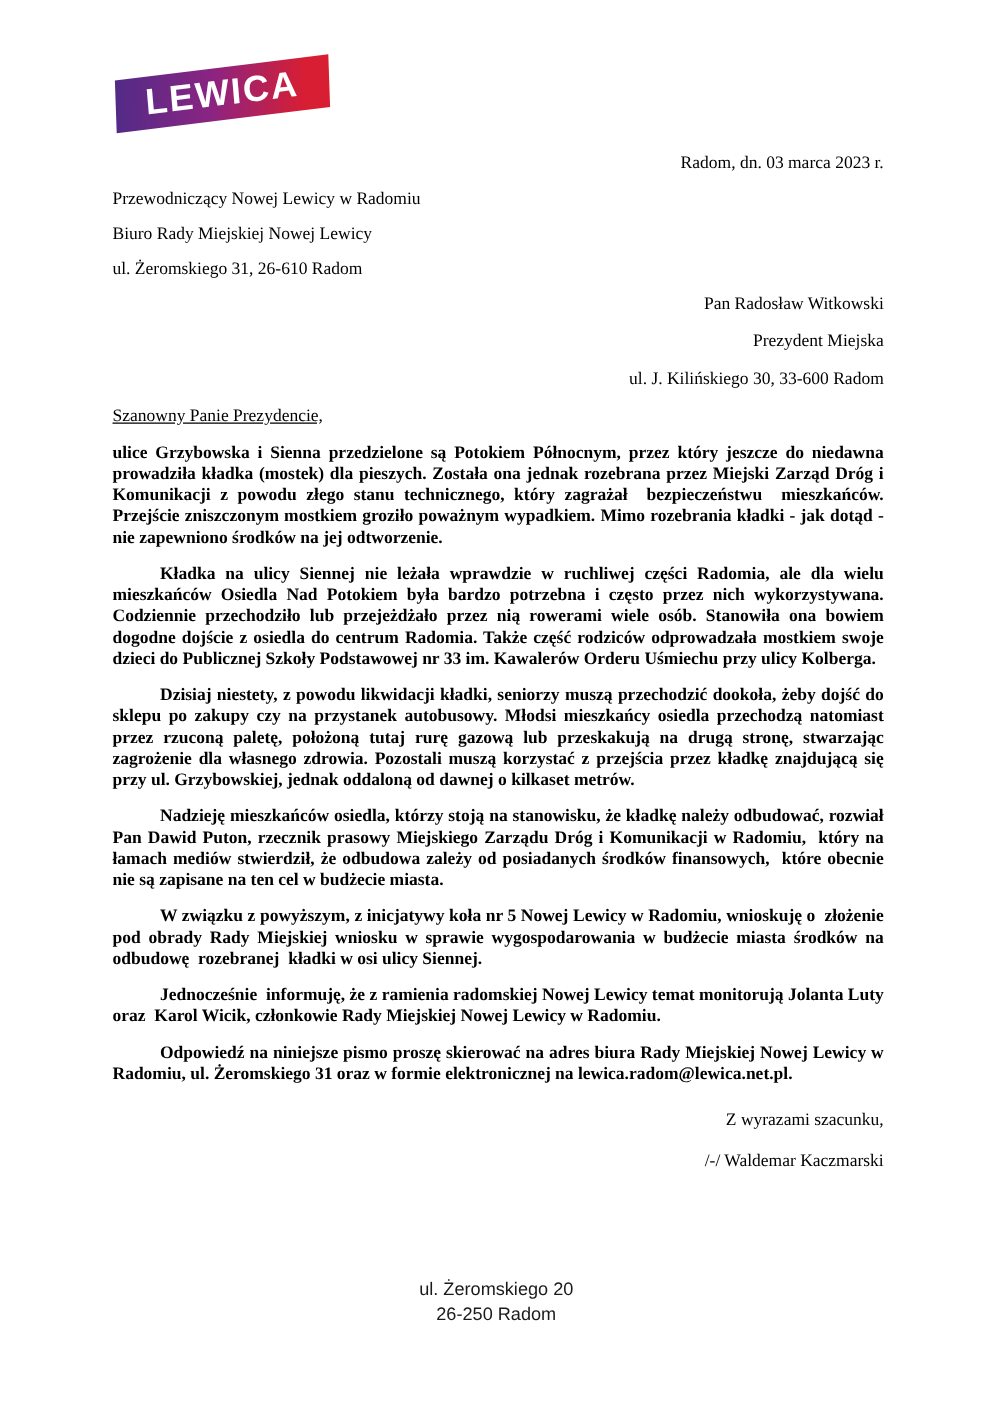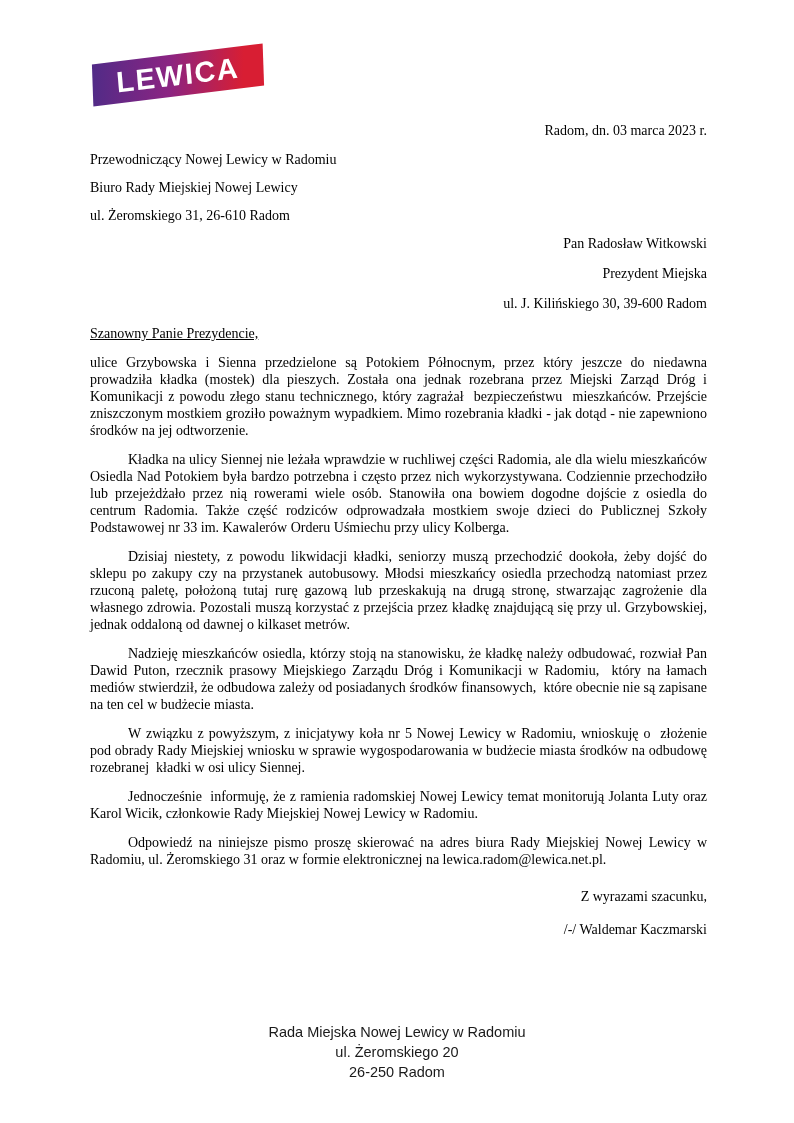--- a/index.html
+++ b/index.html
@@ -41,21 +41,21 @@
   .date-line { text-align: right; margin-top: 4px; line-height: 17px; }
   
   .sender { margin-top: 12px; }
   .sender p { margin: 0 0 11px 0; line-height: 17px; }
   
   .recipient { text-align: right; }
   .recipient p { margin: 0 0 13px 0; line-height: 17px; }
   
   .salutation { margin: 6px 0 0 0; line-height: 17px; text-decoration: underline; }
   
-  .letter-body { margin-top: 12px; }
+  .letter-body { margin-top: 12px; font-weight: bold; }
   .para {
     margin: 0 0 12px 0;
     text-align: justify;
     line-height: 17px;
     white-space: pre-wrap;
   }
   .para.indent { text-indent: 38px; }
   
   .closing { text-align: right; margin-top: 20px; }
   .closing p { margin: 0 0 16px 0; line-height: 17px; }
@@ -86,39 +86,38 @@
 
   <div class="sender">
     <p>Przewodniczący Nowej Lewicy w Radomiu</p>
     <p>Biuro Rady Miejskiej Nowej Lewicy</p>
     <p>ul. Żeromskiego 31, 26-610 Radom</p>
   </div>
 
   <div class="recipient">
     <p>Pan Radosław Witkowski</p>
     <p>Prezydent Miejska</p>
-    <p>ul. J. Kilińskiego 30, 39-600 Radom</p>
+    <p>ul. J. Kilińskiego 30, 33-600 Radom</p>
   </div>
 
   <p class="salutation">Szanowny Panie Prezydencie,</p>
 
   <div class="letter-body">
     <p class="para">ulice Grzybowska i Sienna przedzielone są Potokiem Północnym, przez który jeszcze do niedawna prowadziła kładka (mostek) dla pieszych. Została ona jednak rozebrana przez Miejski Zarząd Dróg i Komunikacji z powodu złego stanu technicznego, który zagrażał  bezpieczeństwu  mieszkańców. Przejście zniszczonym mostkiem groziło poważnym wypadkiem. Mimo rozebrania kładki - jak dotąd - nie zapewniono środków na jej odtworzenie.</p>
     <p class="para indent">Kładka na ulicy Siennej nie leżała wprawdzie w ruchliwej części Radomia, ale dla wielu mieszkańców Osiedla Nad Potokiem była bardzo potrzebna i często przez nich wykorzystywana. Codziennie przechodziło lub przejeżdżało przez nią rowerami wiele osób. Stanowiła ona bowiem dogodne dojście z osiedla do centrum Radomia. Także część rodziców odprowadzała mostkiem swoje dzieci do Publicznej Szkoły Podstawowej nr 33 im. Kawalerów Orderu Uśmiechu przy ulicy Kolberga.</p>
     <p class="para indent">Dzisiaj niestety, z powodu likwidacji kładki, seniorzy muszą przechodzić dookoła, żeby dojść do sklepu po zakupy czy na przystanek autobusowy. Młodsi mieszkańcy osiedla przechodzą natomiast przez rzuconą paletę, położoną tutaj rurę gazową lub przeskakują na drugą stronę, stwarzając zagrożenie dla własnego zdrowia. Pozostali muszą korzystać z przejścia przez kładkę znajdującą się przy ul. Grzybowskiej, jednak oddaloną od dawnej o kilkaset metrów.</p>
     <p class="para indent">Nadzieję mieszkańców osiedla, którzy stoją na stanowisku, że kładkę należy odbudować, rozwiał Pan Dawid Puton, rzecznik prasowy Miejskiego Zarządu Dróg i Komunikacji w Radomiu,  który na łamach mediów stwierdził, że odbudowa zależy od posiadanych środków finansowych,  które obecnie nie są zapisane na ten cel w budżecie miasta.</p>
     <p class="para indent">W związku z powyższym, z inicjatywy koła nr 5 Nowej Lewicy w Radomiu, wnioskuję o  złożenie pod obrady Rady Miejskiej wniosku w sprawie wygospodarowania w budżecie miasta środków na odbudowę  rozebranej  kładki w osi ulicy Siennej.</p>
     <p class="para indent">Jednocześnie  informuję, że z ramienia radomskiej Nowej Lewicy temat monitorują Jolanta Luty oraz  Karol Wicik, członkowie Rady Miejskiej Nowej Lewicy w Radomiu.</p>
     <p class="para indent">Odpowiedź na niniejsze pismo proszę skierować na adres biura Rady Miejskiej Nowej Lewicy w Radomiu, ul. Żeromskiego 31 oraz w formie elektronicznej na lewica.radom@lewica.net.pl.</p>
   </div>
 
   <div class="closing">
     <p>Z wyrazami szacunku,</p>
     <p>/-/ Waldemar Kaczmarski</p>
   </div>
 
   <div class="footer">
-    <p>Rada Miejska Nowej Lewicy w Radomiu</p>
     <p>ul. Żeromskiego 20</p>
     <p>26-250 Radom</p>
   </div>
 
 </div>
 
 </body></html>

